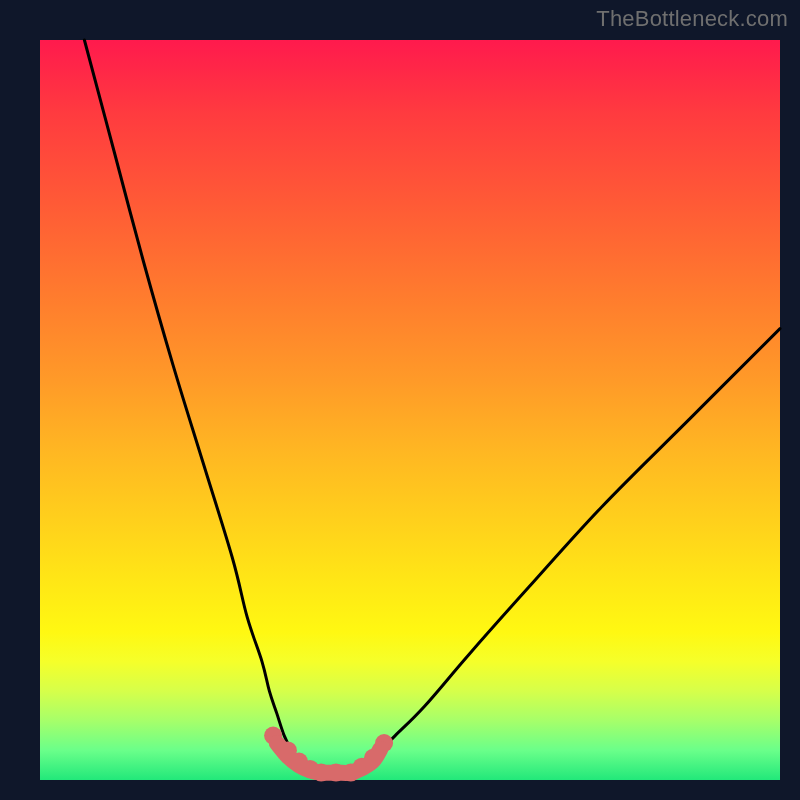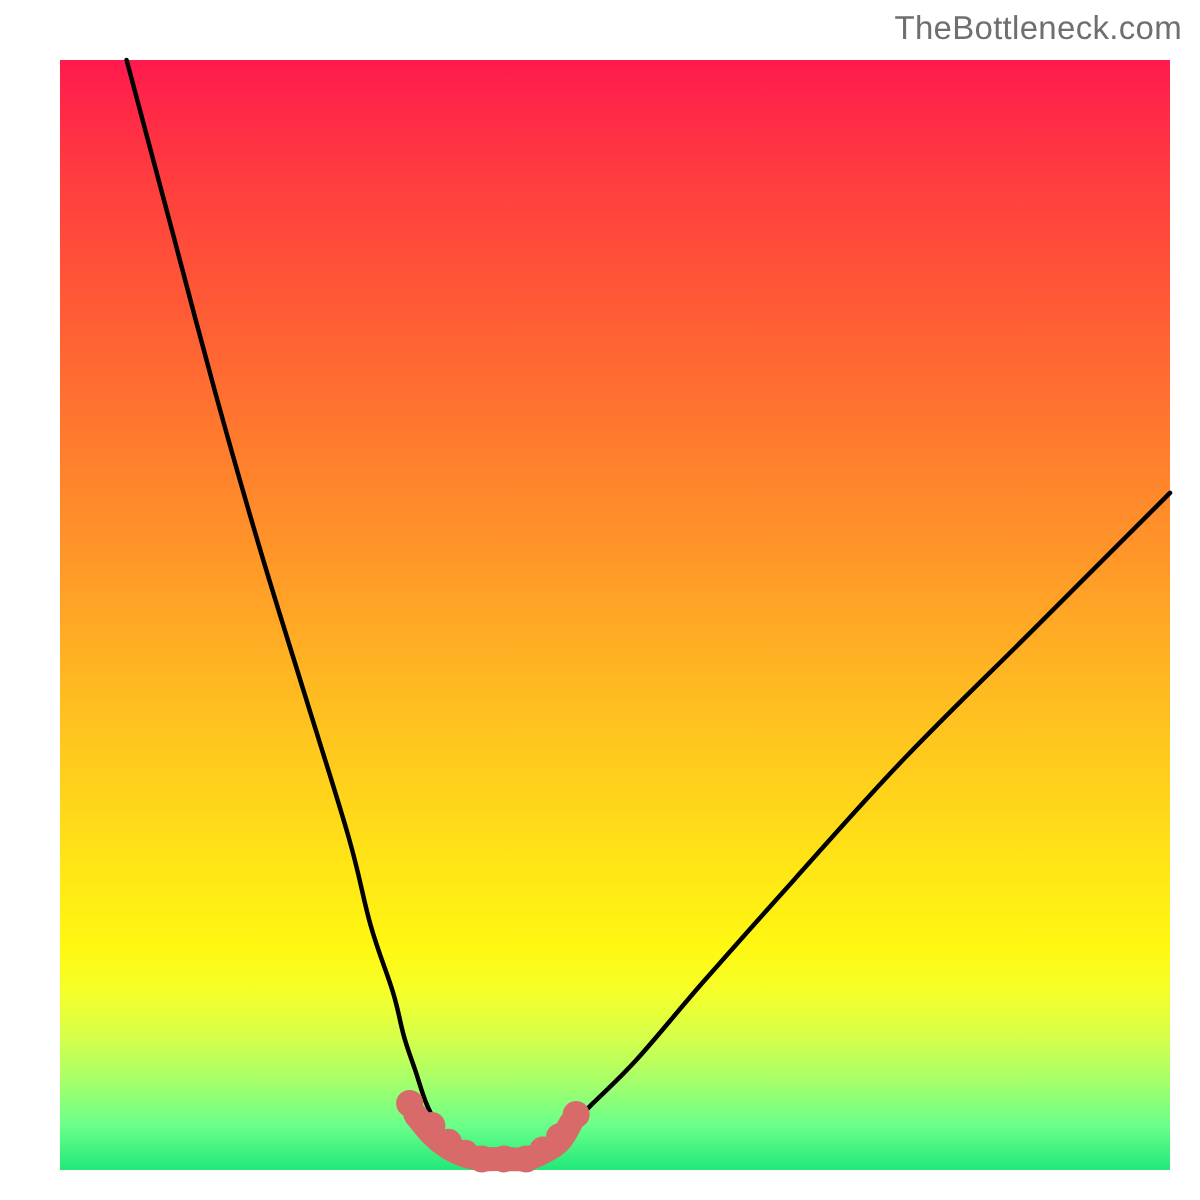--- a/index.html
+++ b/index.html
@@ -8,21 +8,21 @@
     width: 800px;
     height: 800px;
     overflow: hidden;
     background: #000;
     font-family: Arial, Helvetica, sans-serif;
   }
   .frame {
     position: relative;
     width: 800px;
     height: 800px;
-    background: #ffffff;
+    background: #0f172a;
   }
   .plot {
     position: absolute;
     left: 40px;
     top: 40px;
     width: 740px;
     height: 740px;
     background: linear-gradient(
       to bottom,
       #ff1a4d 0%,

